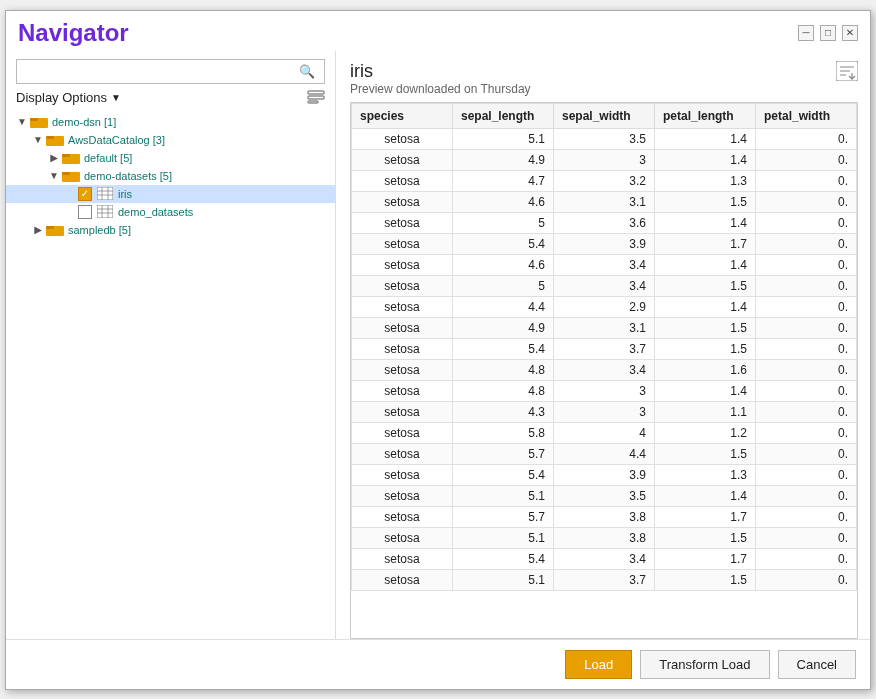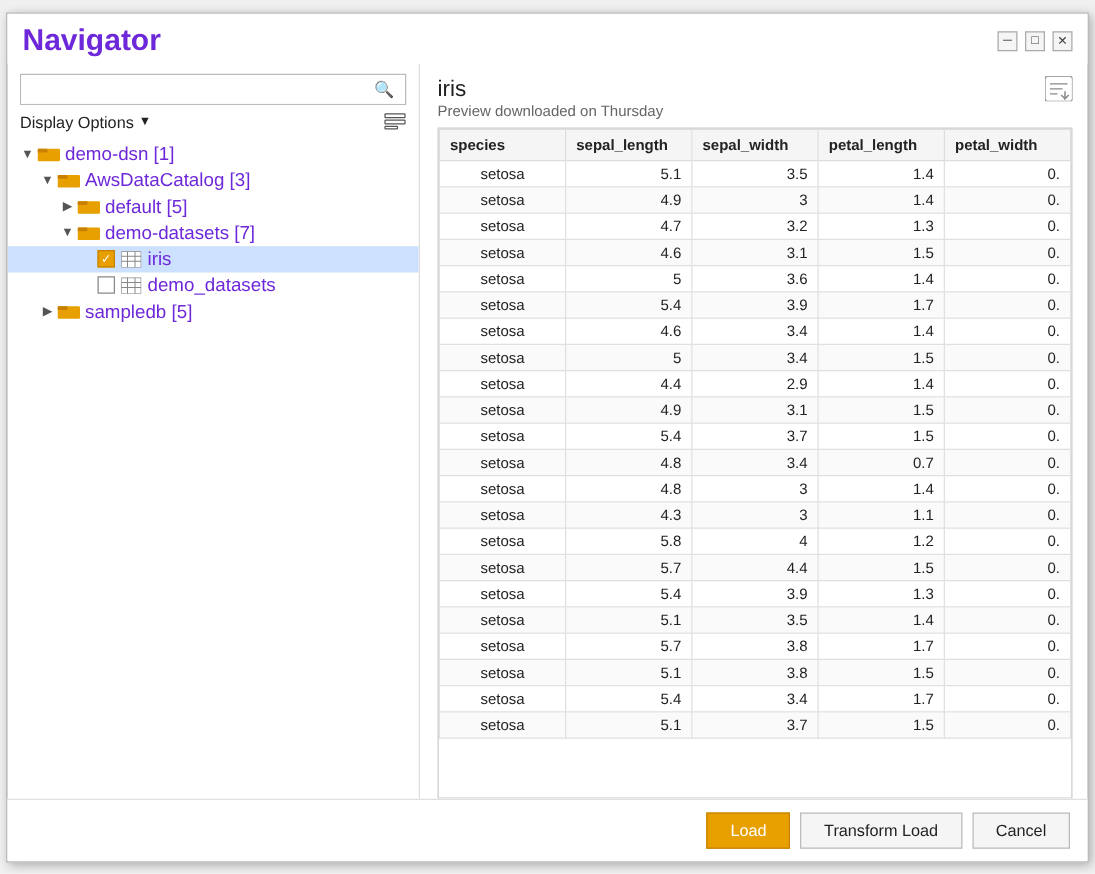--- a/index.html
+++ b/index.html
@@ -165,22 +165,22 @@
       flex-shrink: 0;
       margin-right: 4px;
       font-size: 10px;
     }
     .check-box.checked {
       background: #e8a000;
       border-color: #c88000;
       color: #fff;
     }
     .item-label {
-      font-size: 15px;
-      color: #6d28d9;
+      font-size: 11px;
+      color: #0f766e;
     }
     
     .right-panel {
       flex: 1;
       display: flex;
       flex-direction: column;
       padding: 10px 12px 0 14px;
       overflow: hidden;
     }
     .preview-header {
@@ -349,21 +349,21 @@
         </div>
 
         <div class="tree-item indent-3">
           <span class="tree-toggle">▼</span>
           <span class="folder-icon">
             <svg viewBox="0 0 18 14">
                 <rect x="0" y="3" width="18" height="10" rx="1" fill="#e8a000"></rect>
                 <rect x="0" y="3" width="8" height="3" rx="1" fill="#c88000"></rect>
               </svg>
           </span>
-          <span class="item-label">demo-datasets [7]</span>
+          <span class="item-label">demo-datasets [5]</span>
         </div>
 
         <div class="tree-item selected indent-4">
           <span class="tree-toggle" style="width:16px;display:inline-block;"></span>
           <span class="check-box checked">✓</span>
           <span class="table-icon">
             <svg width="16" height="13" viewBox="0 0 16 13">
                 <rect x="0" y="0" width="16" height="13" rx="1" fill="#fff" stroke="#888" stroke-width="1"></rect>
                 <line x1="0" y1="4" x2="16" y2="4" stroke="#888" stroke-width="0.8"></line>
                 <line x1="0" y1="8" x2="16" y2="8" stroke="#888" stroke-width="0.8"></line>
@@ -506,21 +506,21 @@
                   <td>setosa</td>
                   <td>5.4</td>
                   <td>3.7</td>
                   <td>1.5</td>
                   <td>0.</td>
                 </tr>
                 <tr>
                   <td>setosa</td>
                   <td>4.8</td>
                   <td>3.4</td>
-                  <td>0.7</td>
+                  <td>1.6</td>
                   <td>0.</td>
                 </tr>
                 <tr>
                   <td>setosa</td>
                   <td>4.8</td>
                   <td>3</td>
                   <td>1.4</td>
                   <td>0.</td>
                 </tr>
                 <tr>

